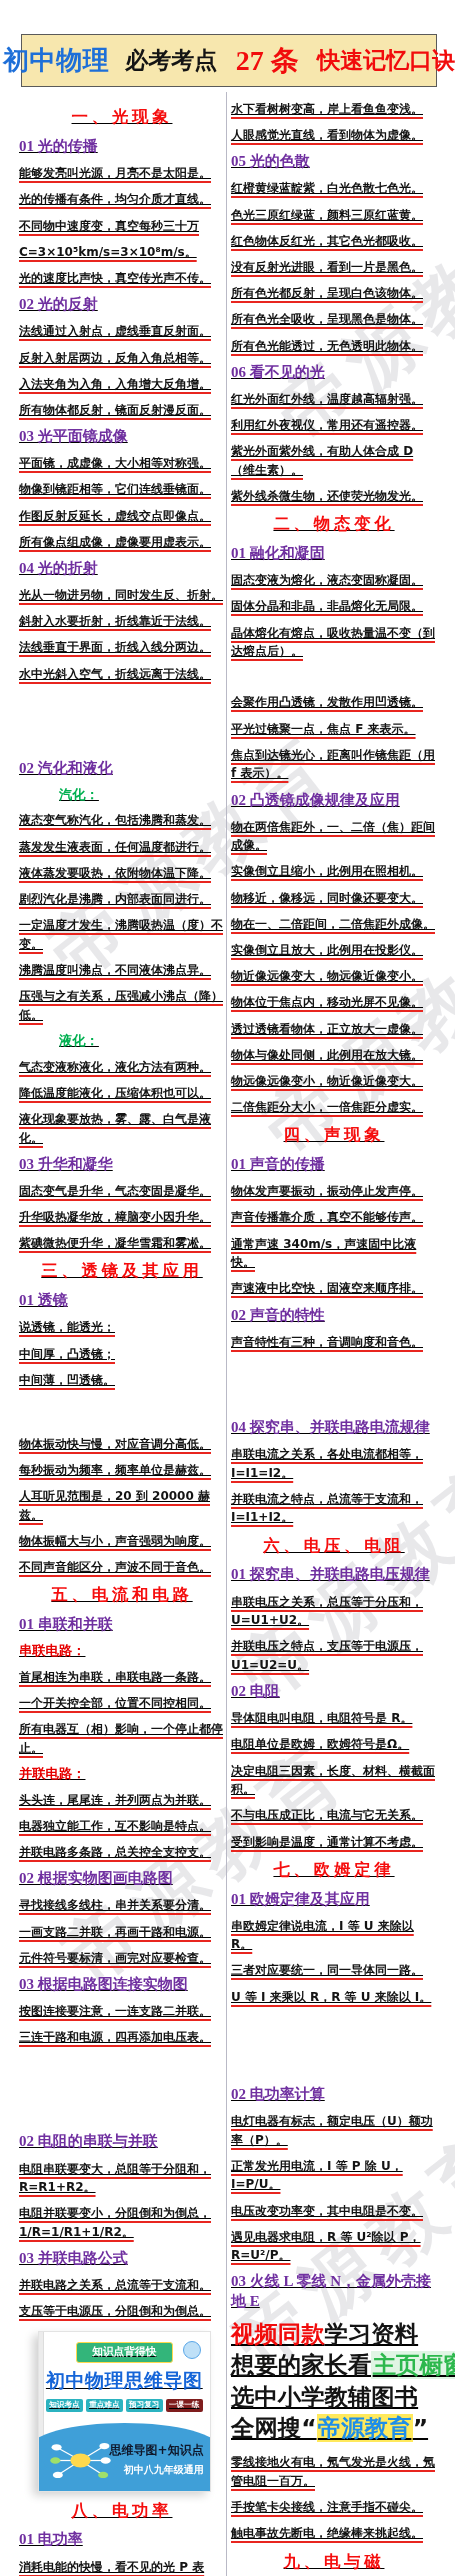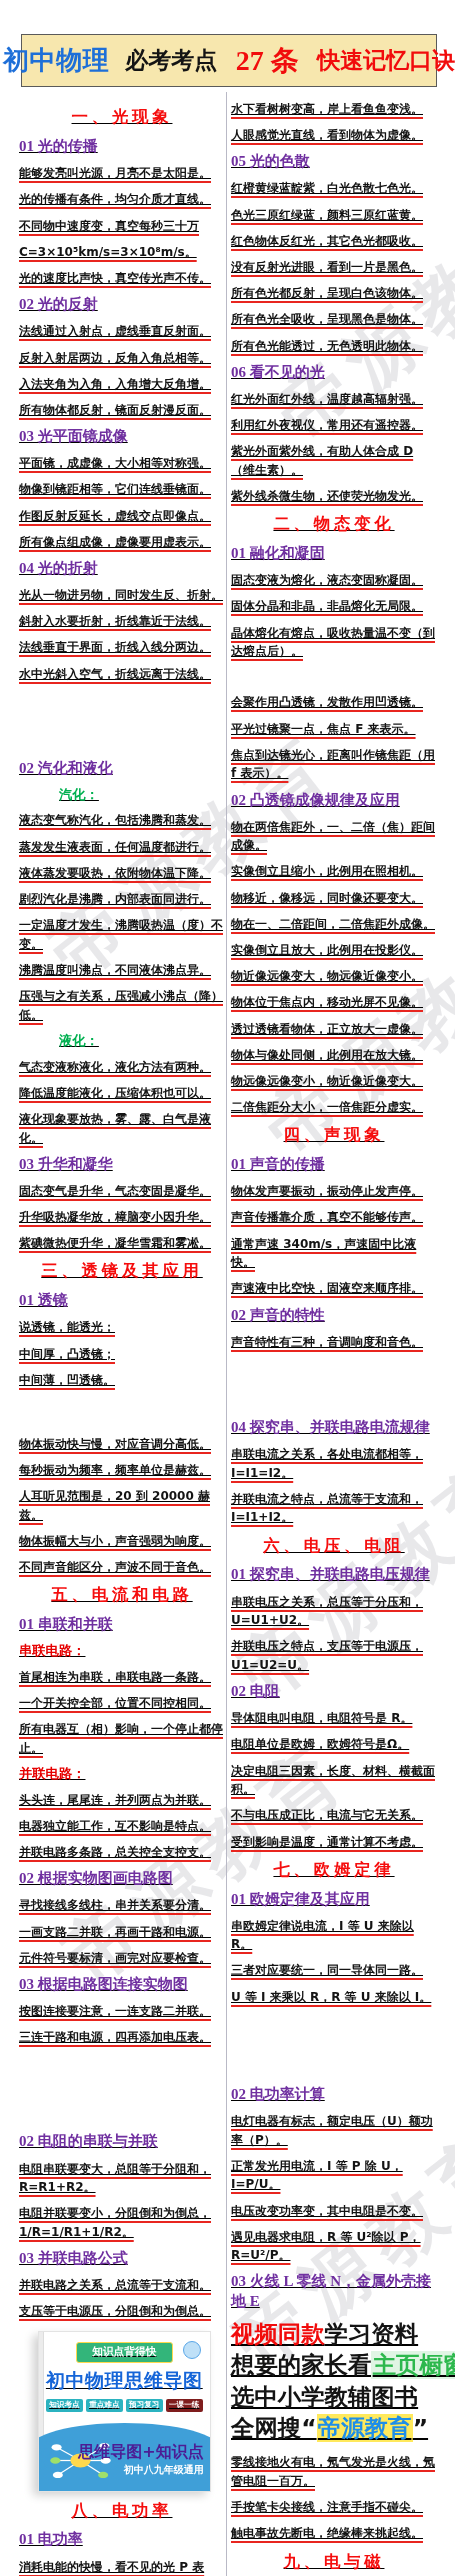--- a/index.html
+++ b/index.html
@@ -69,21 +69,21 @@
   .book-title{color:#1565d8;font-size:19px;font-weight:900;text-align:center;margin:5px 0 5px;letter-spacing:0.6px;}
   .book-pills{display:flex;justify-content:center;gap:3.2px;}
   .pill{font-size:7.6px;font-weight:700;color:#fff;border-radius:2px;padding:1.3px 3.2px;white-space:nowrap;}
   .pill.teal{background:#2bb3c0;}
   .pill.coral{background:#7f1d1d;}
   .book-bottom{
     position:absolute;left:-6%;bottom:0;width:112%;height:68px;background:#3f9fd8;
     border-radius:55% 55% 0 0/42% 42% 0 0;
   }
   .mindmap{position:absolute;left:21.5px;top:17.7px;}
-  .book-sub1{position:absolute;right:16.4px;top:19px;color:#4c1d95;font-size:16px;font-weight:900;}
+  .book-sub1{position:absolute;right:16.4px;top:19px;color:#0f172a;font-size:12px;font-weight:900;}
   .book-sub2{position:absolute;right:16.4px;top:40px;color:#fff;font-size:10px;font-weight:700;}
 </style>
 </head>
 <body>
 
 <div class="wm" style="left:253px;top:272px;">帝源教育</div>
 <div class="wm" style="left:25px;top:809px;">帝源教育</div>
 <div class="wm" style="left:240px;top:986px;">帝源教育</div>
 <div class="wm" style="left:215px;top:1530px;">帝源教育</div>
 <div class="wm" style="left:38px;top:1815px;">帝源教育</div>

